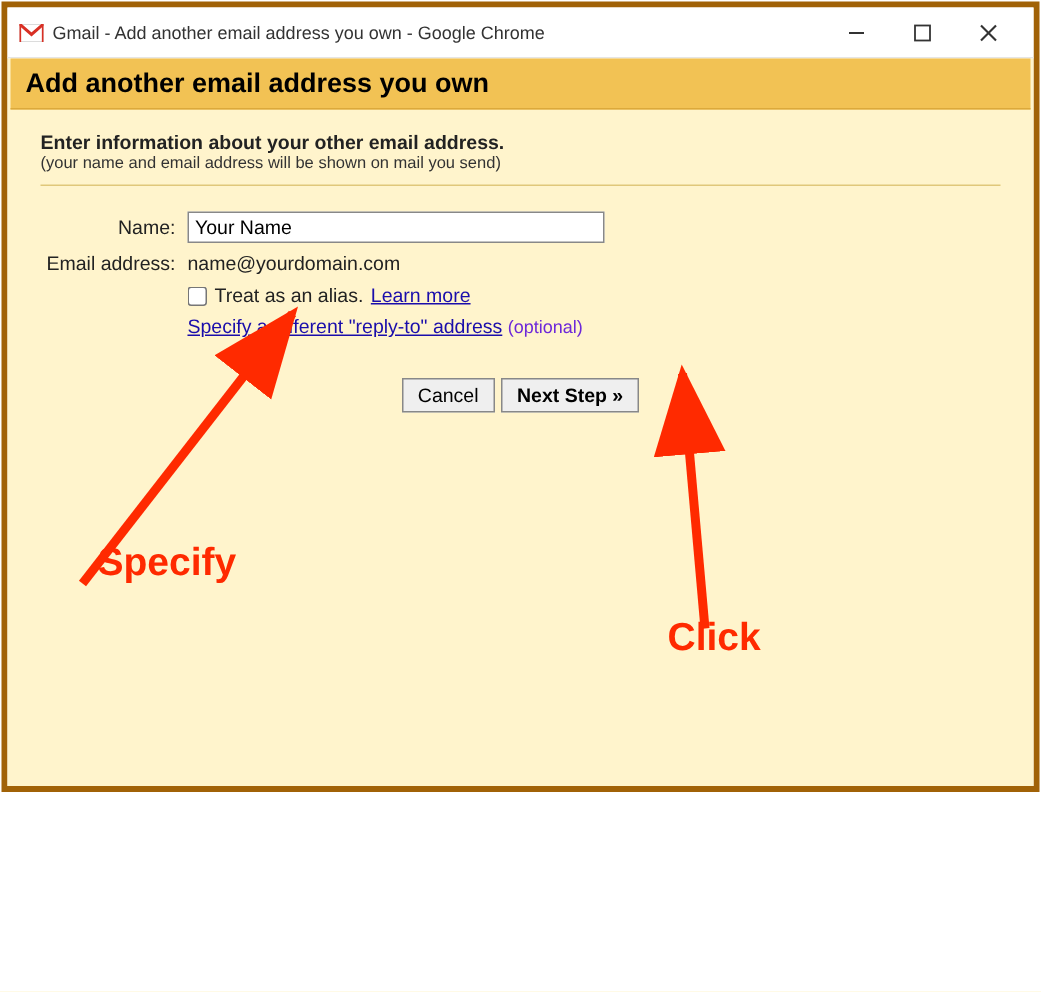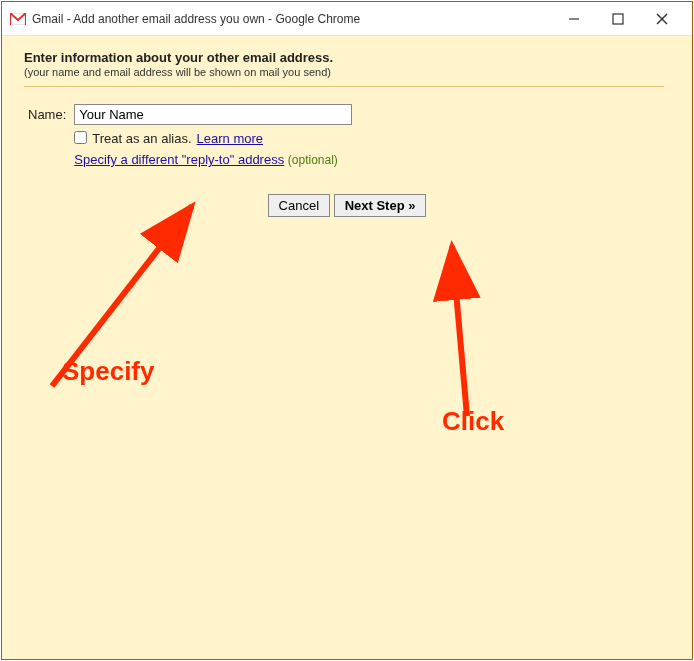--- a/index.html
+++ b/index.html
@@ -6,23 +6,23 @@
   body {
     margin: 0;
     font-family: Arial, sans-serif;
     background: #fff;
     width: 694px;
     height: 661px;
     overflow: hidden;
     position: relative;
   }
   .window {
-    border: 1px solid #a16207;
+    border: 4px solid #a16207;
     width: 692px;
-    height: 659px;
+    height: 527px;
     margin: 1px;
     display: flex;
     flex-direction: column;
   }
   .titlebar {
     background: #fff;
     height: 34px;
     display: flex;
     align-items: center;
     padding: 0 8px;
@@ -97,24 +97,24 @@
   table.form td { padding: 3px 4px; vertical-align: middle; font-size: 13px; margin-left: 44px;}
   td.label { text-align: right; white-space: nowrap; padding-right: 6px;}
   input.textfield {
     font-family: Arial, sans-serif;
     font-size: 13px;
     padding: 2px 4px;
     width: 278px;
     border: 1px solid #888;
     background: #fff;
   }
-  .alias-row { display:flex; align-items:flex-start; gap:5px;}
+  .alias-row { display:flex; align-items:flex-end; gap:5px;}
   input.cb { width:13px; height:13px; margin:0;}
   a.link { color: #1a0dab; text-decoration: underline; font-size: 13px;}
-  .optional { color: #4d7c0f; font-size: 12px;}
+  .optional { color: #6d28d9; font-size: 12px;}
   .btnrow { text-align:center; margin-top: 24px;}
   button.chromebtn {
     font-family: Arial, sans-serif;
     font-size: 13px;
     background: #efefef;
     border: 1px solid #888;
     padding: 3px 10px;
     cursor: pointer;
   }
   button.chromebtn.next { font-weight: bold; }
@@ -155,29 +155,34 @@
     <span class="winbtn">
       <svg width="12" height="12">
           <line x1="1" y1="1" x2="11" y2="11" stroke="#333" stroke-width="1.4"></line>
           <line x1="11" y1="1" x2="1" y2="11" stroke="#333" stroke-width="1.4"></line>
         </svg>
     </span>
   </div>
 
 
   <div class="content">
+    <div class="header-strip">Add another email address you own</div>
     <div class="form-area">
       <div class="subtitle">Enter information about your other email address.</div>
       <div class="note">(your name and email address will be shown on mail you send)</div>
       <div class="divider"></div>
       <table class="form">
         <tbody>
             <tr>
           <td class="label">Name:</td>
           <td><input class="textfield" type="text" value="Your Name" style=""></td>
+        </tr>
+        <tr>
+          <td class="label">Email address:</td>
+          <td><span>name@yourdomain.com</span></td>
         </tr>
         <tr>
           <td></td>
           <td>
             <span class="alias-row">
               <input type="checkbox" class="cb" style="">
               <span>Treat as an alias.</span>
               <a href="#" class="link">Learn more</a>
             </span>
           </td>

